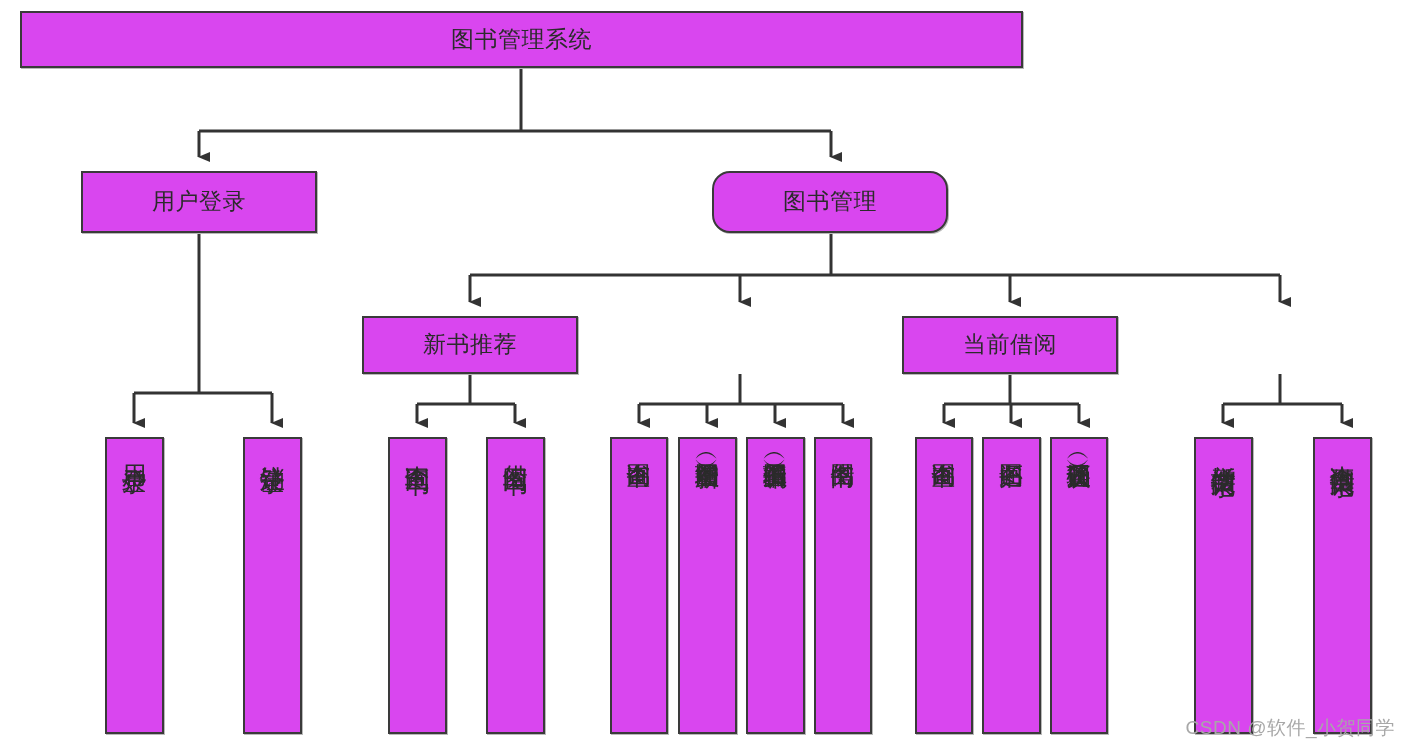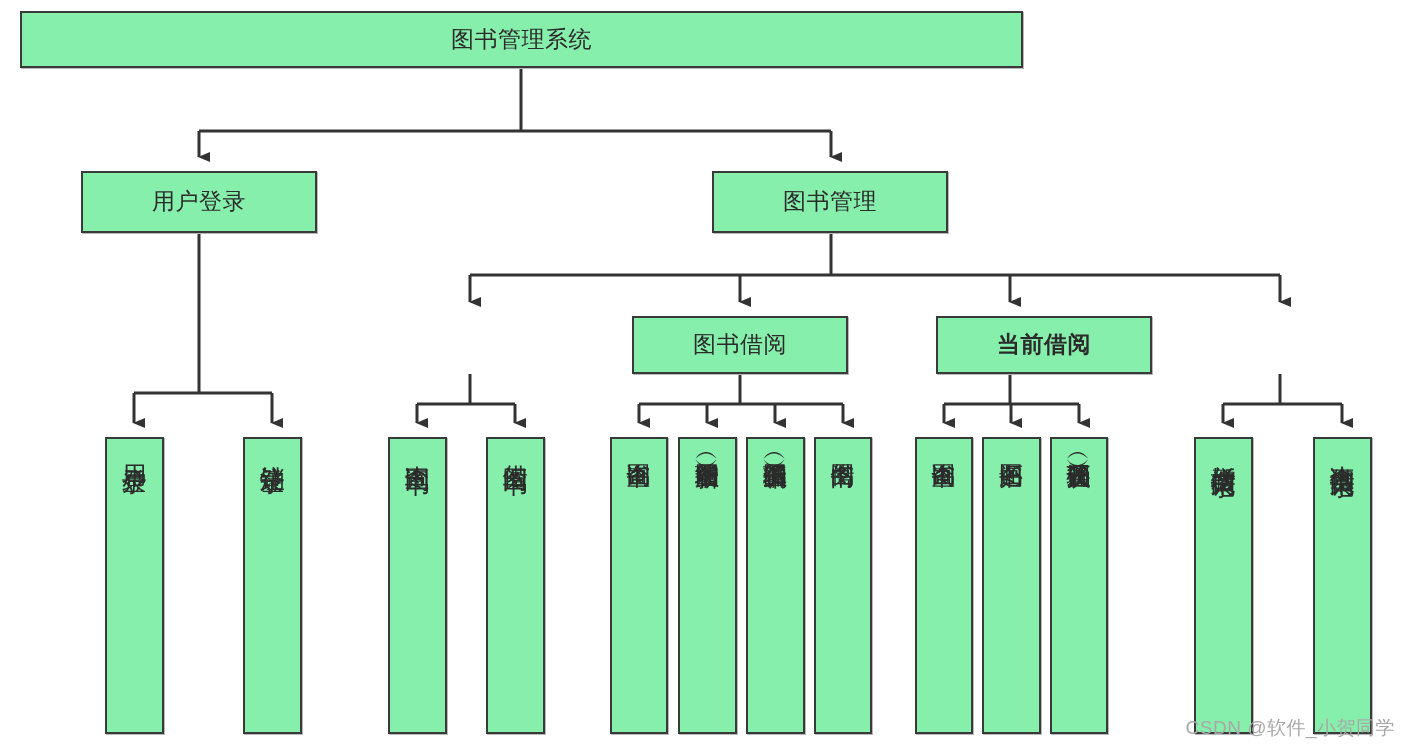--- a/index.html
+++ b/index.html
@@ -21,21 +21,21 @@
     position: absolute;
     left: 0;
     top: 0;
     width: 1405px;
     height: 747px;
     pointer-events: none;
   }
   .node {
     position: absolute;
     box-sizing: border-box;
-    background: #86efac;
+    background: #d946ef;
     border: 2px solid #3a3a3a;
     box-shadow: 1px 1px 0 0 #b9b9b9;
     display: flex;
     align-items: center;
     justify-content: center;
     color: #2b2b2b;
     z-index: 2;
   }
   .node .label {
     display: block;
@@ -130,28 +130,28 @@
     </g>
   </svg>
 
   <div class="node horiz" id="node-root" style="left: 20px; top: 11px; width: 1003px; height: 57px;">
     <span class="label">图书管理系统</span>
   </div>
 
   <div class="node horiz" id="node-user-login" style="left: 81px; top: 171px; width: 236px; height: 62px;">
     <span class="label">用户登录</span>
   </div>
-  <div class="node horiz" id="node-book-manage" style="left: 712px; top: 171px; width: 236px; height: 62px;">
+  <div class="node horiz" id="node-book-manage" style="left: 712px; top: 171px; width: 236px; height: 62px; border-radius: 18px;">
     <span class="label">图书管理</span>
   </div>
 
-  <div class="node horiz" id="node-book-borrow" style="left: 632px; top: 316px; width: 216px; height: 58px;">
-    <span class="label">图书借阅</span>
+  <div class="node horiz" id="node-new-book-rec" style="left: 362px; top: 316px; width: 216px; height: 58px;">
+    <span class="label">新书推荐</span>
   </div>
-  <div class="node horiz" id="node-current-borrow" style="left: 936px; top: 316px; width: 216px; height: 58px; font-weight: bold;">
+  <div class="node horiz" id="node-current-borrow" style="left: 902px; top: 316px; width: 216px; height: 58px;">
     <span class="label">当前借阅</span>
   </div>
 
   <div id="leaf-host">
       <div class="node vert" id="leaf-user-login" style="left: 105px; top: 437px; width: 59px; height: 297px;">
         <span class="label">用户登录</span>
       </div>
       <div class="node vert" id="leaf-logout" style="left: 243px; top: 437px; width: 59px; height: 297px;">
         <span class="label">注销登录</span>
       </div>

